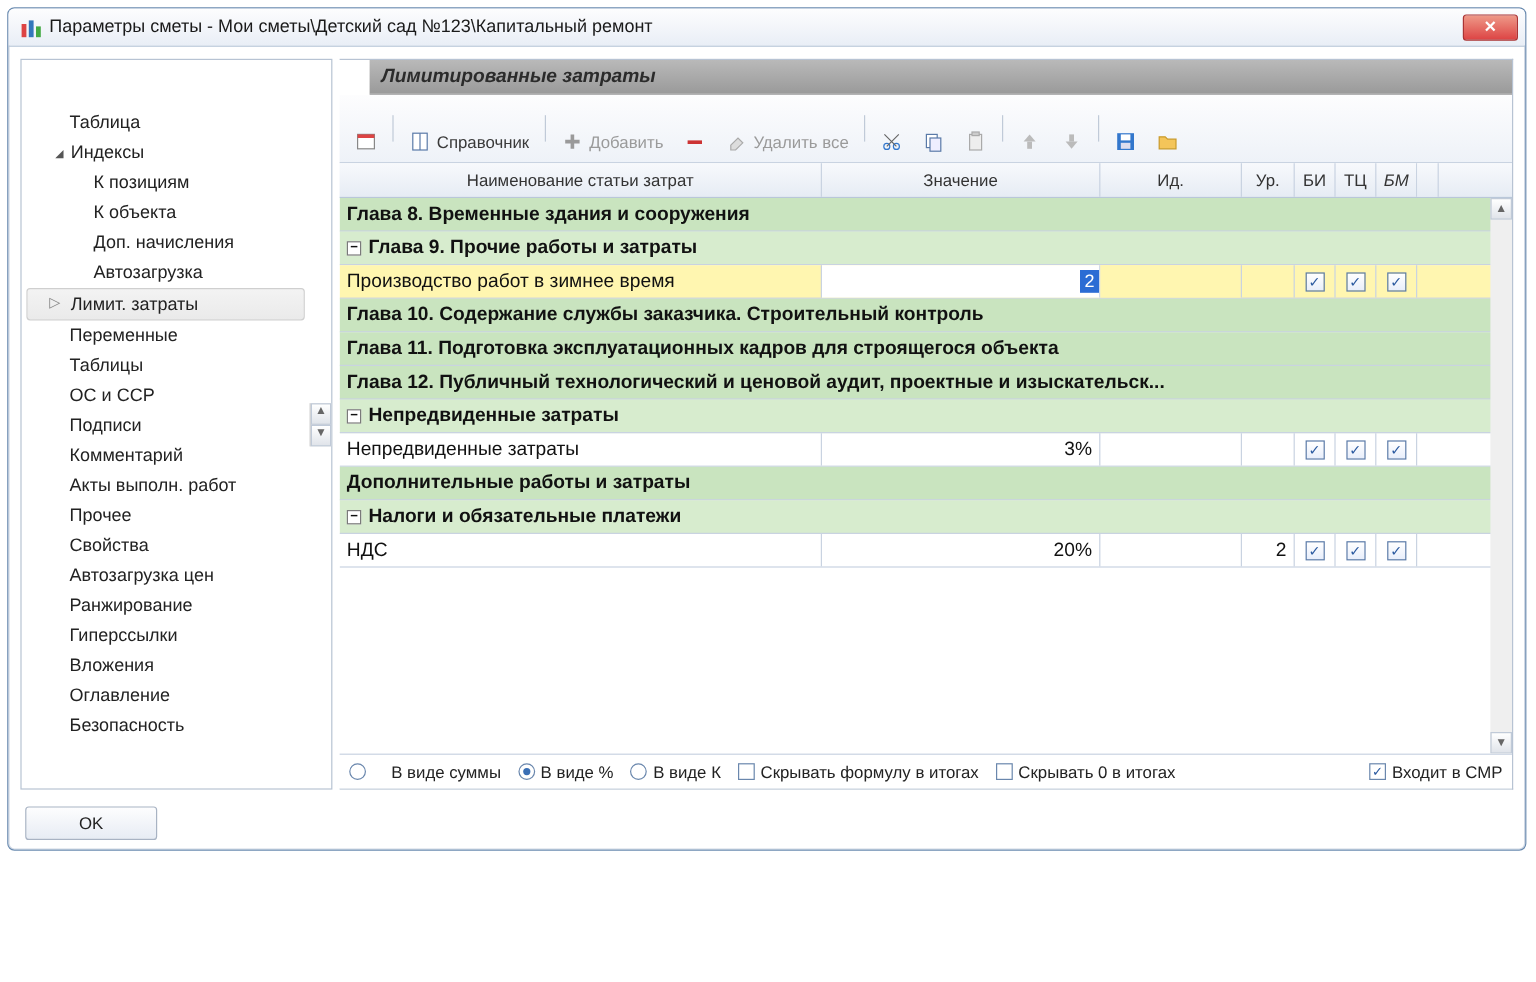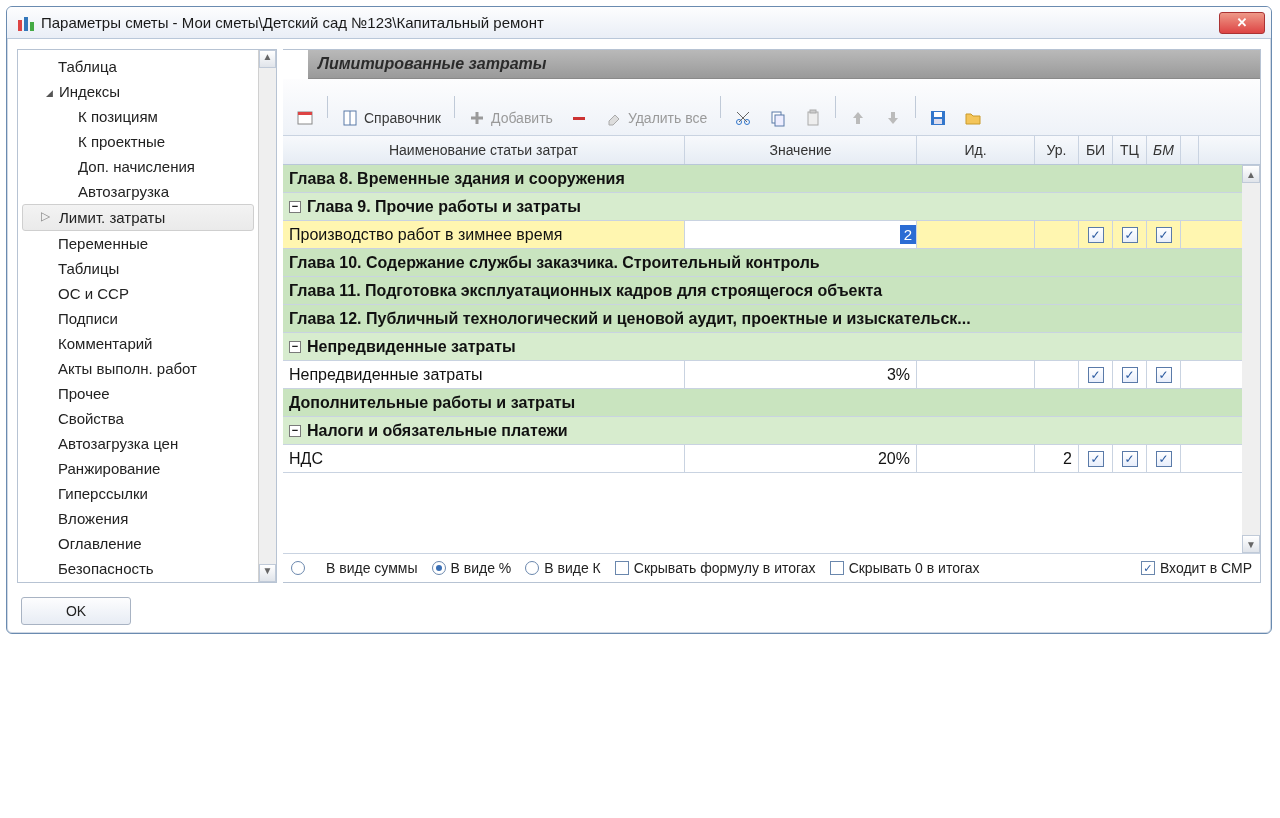--- a/index.html
+++ b/index.html
@@ -1,17 +1,17 @@
 <!DOCTYPE html>
 <html><head>
 <meta charset="utf-8">
 <style>
   * { box-sizing: border-box; font-family: "Segoe UI", Tahoma, sans-serif; }
   body { margin:0; background:#fff; padding:6px; overflow:hidden; }
-  .window { width:1266px; height:628px; border:1px solid #6a8bb0; border-radius:6px; background:#fff;
+  .window { width:1266px; height:703px; border:1px solid #6a8bb0; border-radius:6px; background:#fff;
             box-shadow:0 0 0 1px #d0d8e4 inset; display:flex; flex-direction:column; overflow:hidden;}
   .titlebar { height:32px; background:linear-gradient(#fdfdfe,#e9eef6); display:flex;
               align-items:center; padding:0 4px; border-bottom:1px solid #b9c7d9; }
   .titlebar .appicon { width:18px; height:18px; margin:0 6px; }
   .titlebar .title   { font-size:15px; color:#1a1a1a; flex:1; }
   .closebtn { width:46px; height:22px; border:1px solid #a33; background:linear-gradient(#e98,#d44);
               color:#fff; border-radius:3px; display:flex; align-items:center; justify-content:center;
               font-size:13px; margin-right:2px; font-weight:bold; font-family:Arial;}
   .body { flex:1; display:flex; padding:10px 10px 4px 10px; gap:6px; overflow:hidden;}
   
@@ -85,26 +85,26 @@
           <rect x="7" y="3" width="4" height="14" fill="#37b"></rect>
           <rect x="13" y="8" width="4" height="9" fill="#4a4"></rect>
         </svg>
     </span>
     <span class="title">Параметры сметы - Мои сметы\Детский сад №123\Капитальный ремонт</span>
     <div class="closebtn">✕</div>
   </div>
 
   <div class="body">
 
-    <div class="tree-wrap" style="display:flex; flex-direction:row;">
+    <div class="tree-wrap" style="display:flex; flex-direction:row;align-items:center;">
       <div class="tree" id="tree">
           <div class="tree-item level0">Таблица</div>
           <div class="tree-item root expander">Индексы</div>
           <div class="tree-item level1">К позициям</div>
-          <div class="tree-item level1">К проектные</div>
+          <div class="tree-item level1">К объекта</div>
           <div class="tree-item level1">Доп. начисления</div>
           <div class="tree-item level1">Автозагрузка</div>
           <div class="tree-item root selected">Лимит. затраты</div>
           <div class="tree-item level0">Переменные</div>
           <div class="tree-item level0">Таблицы</div>
           <div class="tree-item level0">ОС и ССР</div>
           <div class="tree-item level0">Подписи</div>
           <div class="tree-item level0">Комментарий</div>
           <div class="tree-item level0">Акты выполн. работ</div>
           <div class="tree-item level0">Прочее</div>

